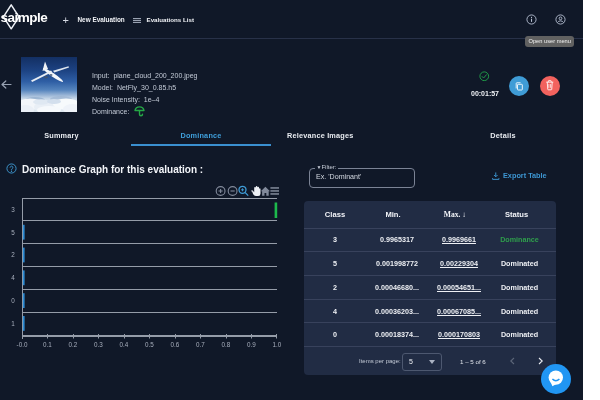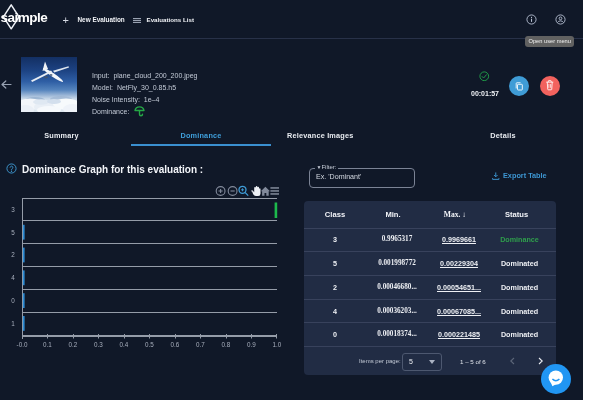--- a/index.html
+++ b/index.html
@@ -4,21 +4,21 @@
 <style>
   * { margin:0; padding:0; box-sizing:border-box; }
   html,body { width:600px; height:400px; background:#ffffff; overflow:hidden;
     font-family:"Liberation Sans", sans-serif; }
   #app { position:absolute; left:0; top:0; width:583px; height:400px;
     background:#101828; overflow:hidden; }
   .abs { position:absolute; }
   .row { left:304px; width:251.5px; height:9px; font-size:7.2px; font-weight:bold; color:#eef0f4; }
   .row span { position:absolute; text-align:center; }
   .row .c1 { left:0px; width:62px; }
-  .row .c2 { left:62px; width:62px;font-family:Liberation Serif, serif; }
+  .row .c2 { left:62px; width:62px; }
   .row .c3 { left:121px; width:68px;text-decoration:underline; }
   .row .c4 { left:181.5px; width:68px; }
   .th { top:209.5px; text-align:center; color:#f2f4f8; font-size:7.6px; font-weight:bold; }
 </style>
 </head>
 <body>
 <div id="app">
 
   <div class="abs" style="left:0;top:38px;width:583px;height:1px;background:#283148;"></div>
 
@@ -237,21 +237,21 @@
     </div>
   <div class="abs row" style="top:306.5px;">
       <span class="c1">4</span>
       <span class="c2">0.00036203...</span>
       <span class="c3">0.00067085...</span>
       <span class="c4">Dominated</span>
     </div>
   <div class="abs row" style="top:330.3px;">
       <span class="c1">0</span>
       <span class="c2">0.00018374...</span>
-      <span class="c3">0.000221485</span>
+      <span class="c3">0.000170803</span>
       <span class="c4">Dominated</span>
     </div>
 
   <div class="abs" style="left:359px;top:357.8px;color:#c3cad6;font-size:6px;">Items per page:</div>
   <div class="abs" style="left:402px;top:352.5px;width:40px;height:18px;border:1px solid #4d5870;border-radius:3px;"></div>
   <div class="abs" style="left:409px;top:357.5px;color:#eef0f4;font-size:7px;">5</div>
   <div class="abs" style="left:429px;top:359.5px;width:0;height:0;border-left:3.2px solid transparent;border-right:3.2px solid transparent;border-top:4px solid #aab2c2;"></div>
   <div class="abs" style="left:460px;top:357.5px;color:#dfe3ea;font-size:6.2px;">1 – 5 of 6</div>
   <svg class="abs" style="left:509px;top:356.5px;" width="7" height="8" viewBox="0 0 7 8">
     <path d="M5 1 L1.8 4 L5 7" fill="none" stroke="#5c6679" stroke-width="1.1"></path>

